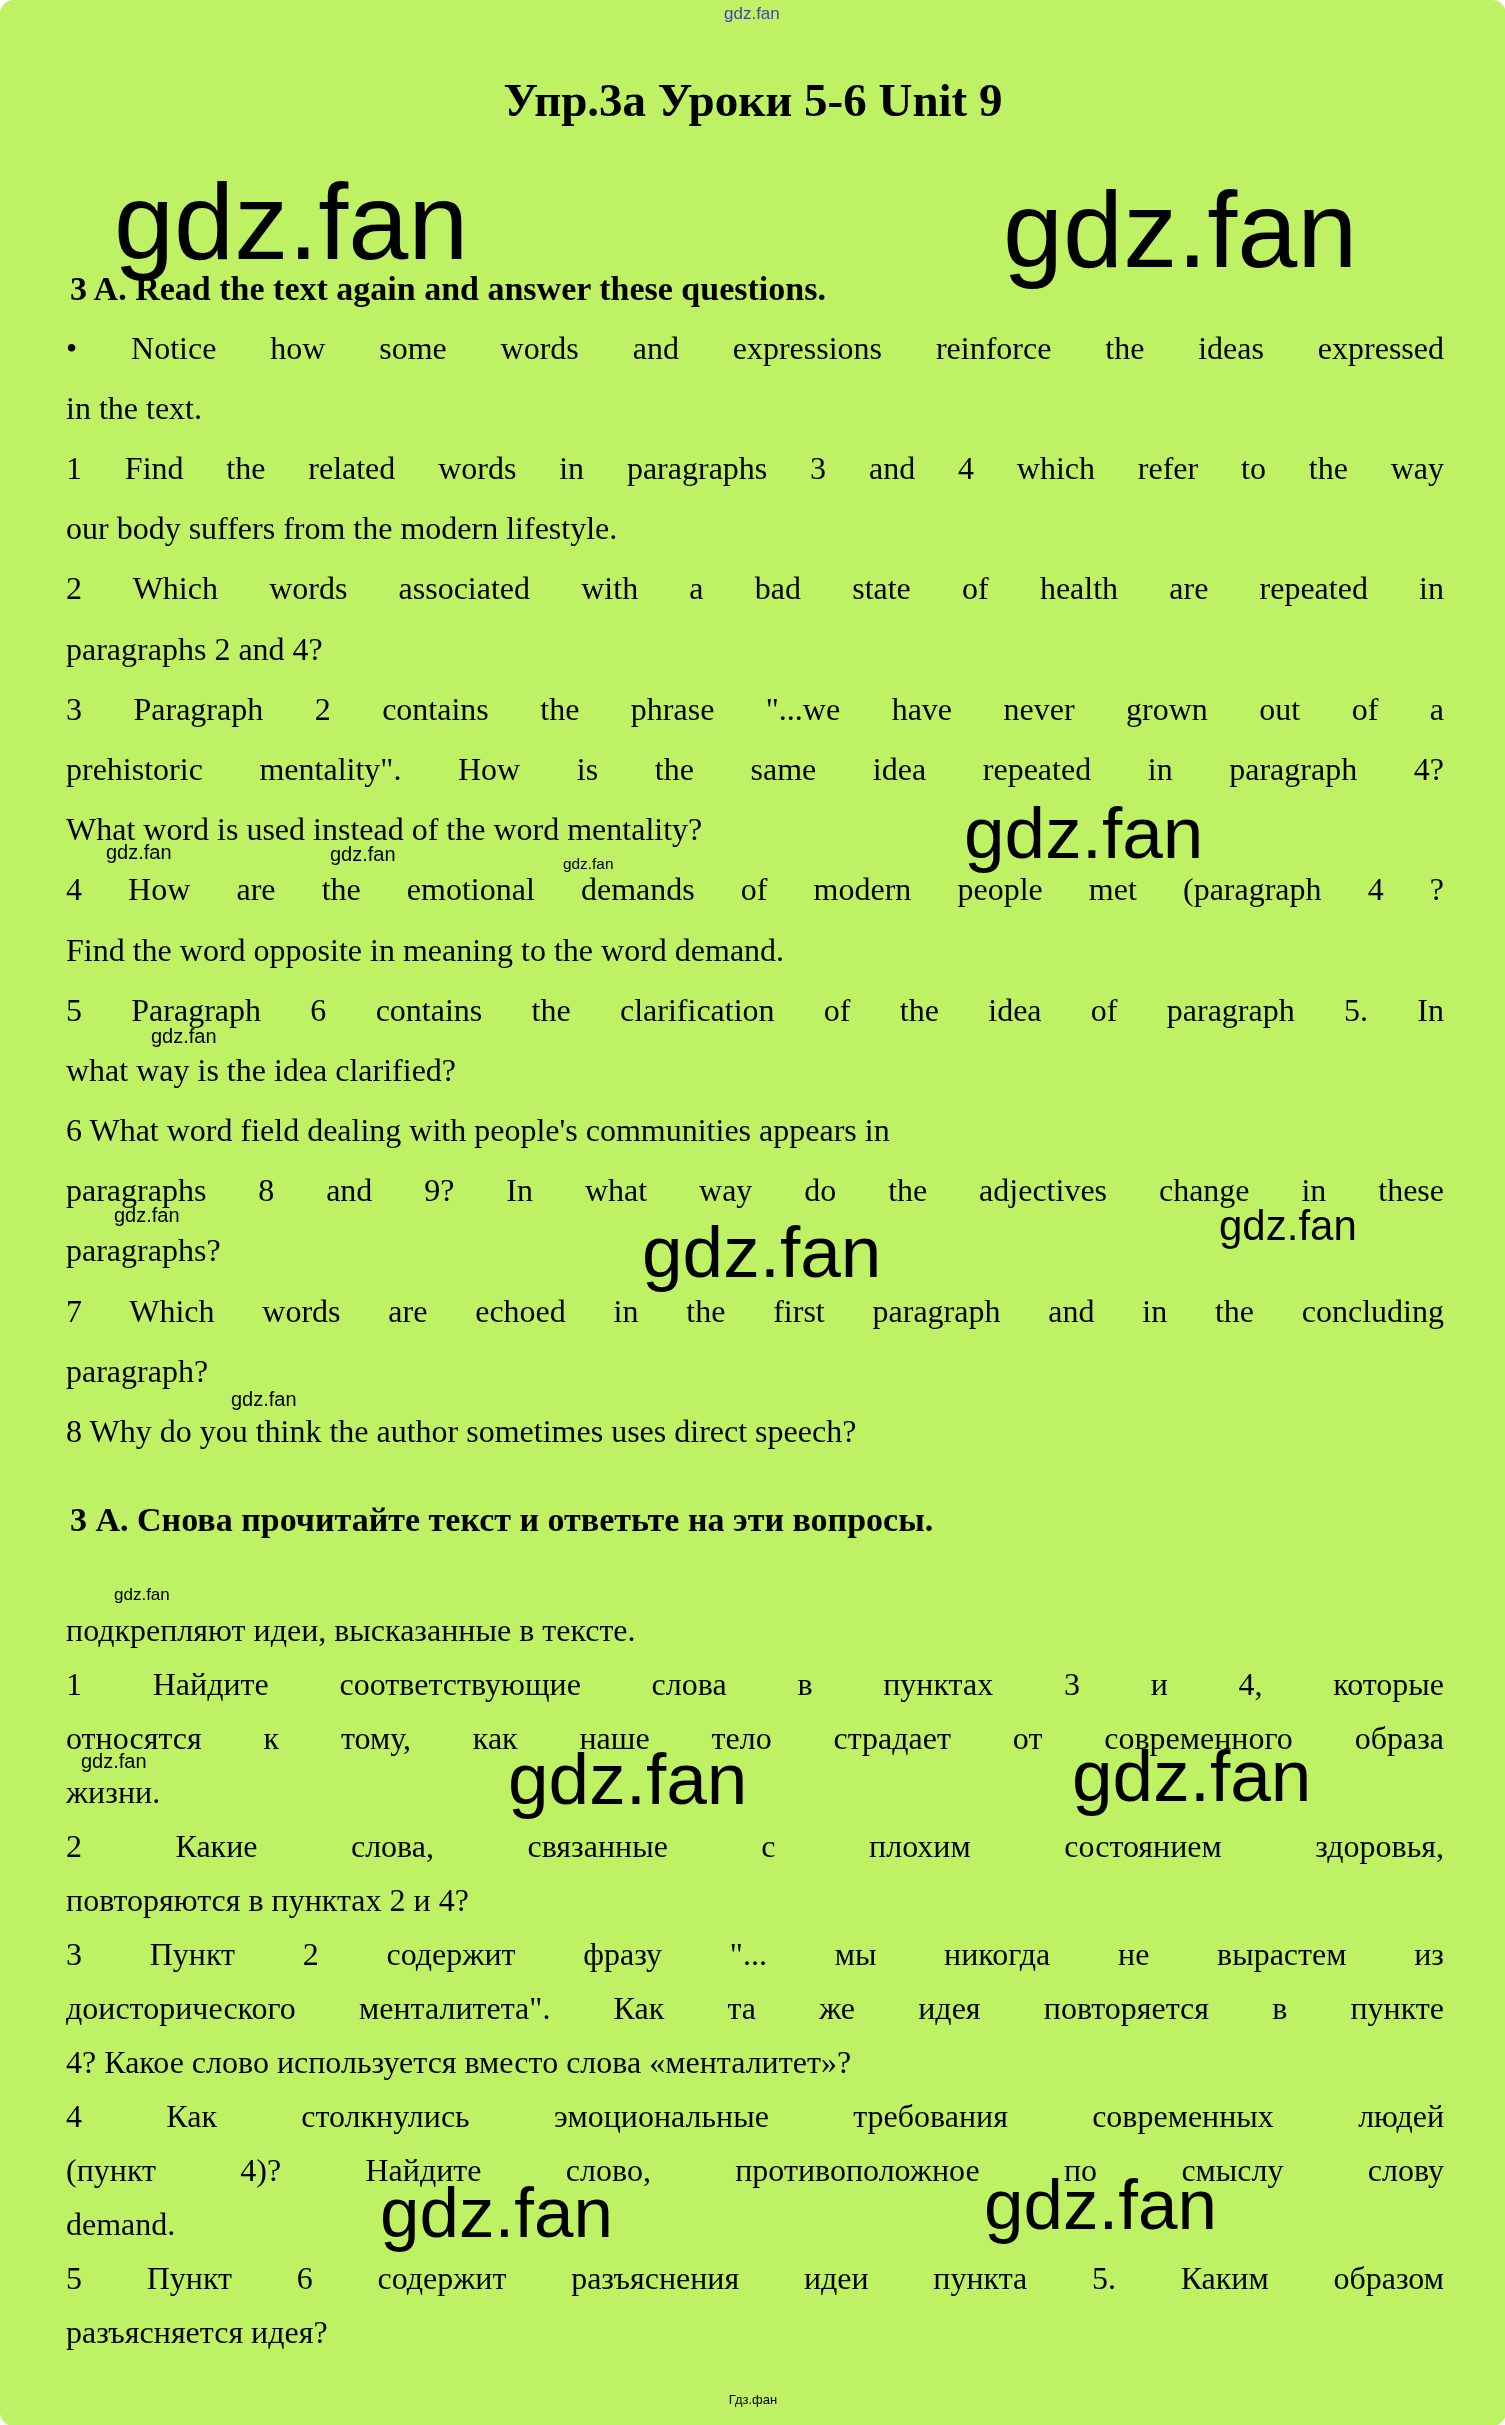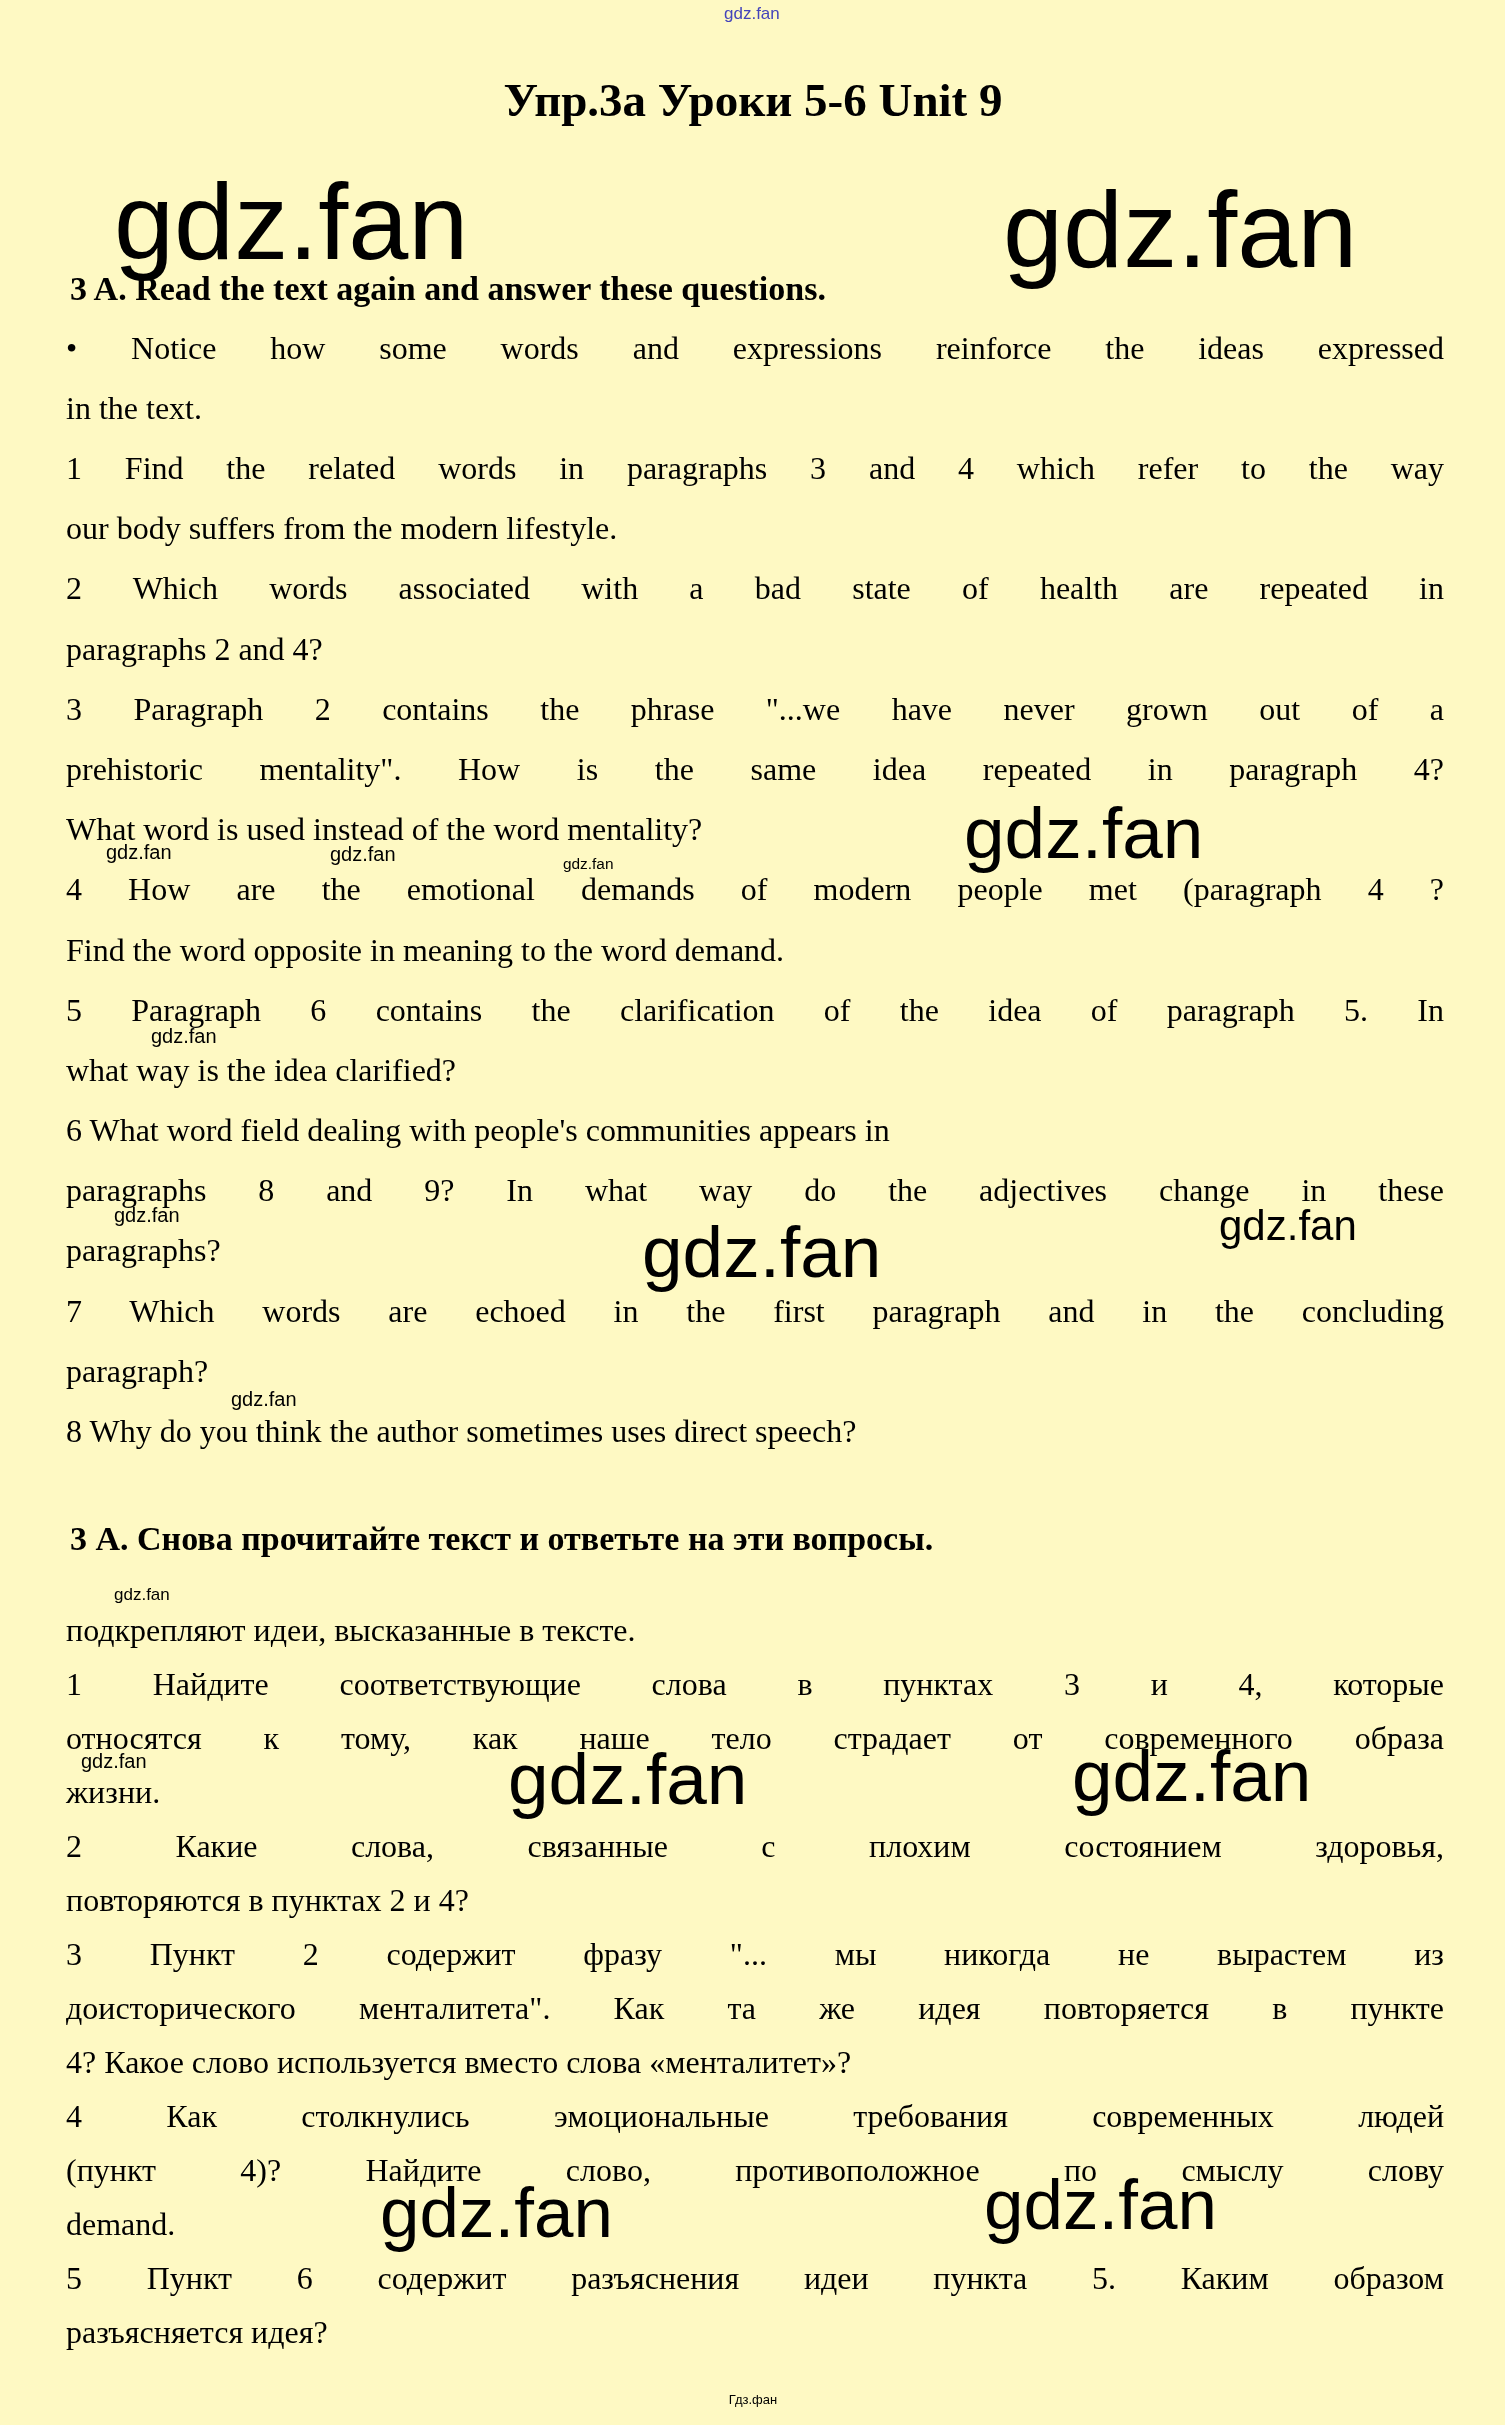--- a/index.html
+++ b/index.html
@@ -1,17 +1,17 @@
 <!DOCTYPE html>
 <html style="font-size:12.3px"><head>
 <meta charset="utf-8">
 <style>
   html,body{margin:0;padding:0;background:#ffffff;}
-  .page{position:relative;width:1506px;height:2426px;background:#fef9c3;overflow:hidden;
-        font-family:"Liberation Serif",serif;color:#000;}
+  .page{position:relative;width:1506px;height:2426px;background:#bef264;overflow:hidden;
+        font-family:"Liberation Serif",serif;color:#000;border-radius:14px;}
   .title{position:absolute;left:0;right:0;text-align:center;font-weight:bold;font-size:47px;
          line-height:1;white-space:nowrap;}
   .hdg{position:absolute;left:70px;right:62px;font-weight:bold;font-size:34px;line-height:1;
        white-space:nowrap;}
   .line{position:absolute;left:66px;right:62px;font-size:32px;line-height:1;white-space:nowrap;}
   .jst{white-space:normal;text-align:justify;text-align-last:justify;}
   .wm{position:absolute;font-family:"Liberation Sans",sans-serif;color:#000;line-height:1;
       white-space:nowrap;}
   .wm-xl{font-size:108px;}
   .wm-lg{font-size:73px;}
@@ -64,21 +64,21 @@
   <div class="line" style="top:934px;">Find the word opposite in meaning to the word demand.</div>
   <div class="line jst" style="top:994px;">5 Paragraph 6 contains the clarification of the idea of paragraph 5. In</div>
   <div class="line" style="top:1054px;">what way is the idea clarified?</div>
   <div class="line" style="top:1114px;">6 What word field dealing with people's communities appears in</div>
   <div class="line jst" style="top:1174px;">paragraphs 8 and 9? In what way do the adjectives change in these</div>
   <div class="line" style="top:1234px;">paragraphs?</div>
   <div class="line jst" style="top:1295px;">7 Which words are echoed in the first paragraph and in the concluding</div>
   <div class="line" style="top:1355px;">paragraph?</div>
   <div class="line" style="top:1415px;">8 Why do you think the author sometimes uses direct speech?</div>
 
-  <div class="hdg" style="top:1503px;margin-top:19px;">3 А. Снова прочитайте текст и ответьте на эти вопросы.</div>
+  <div class="hdg" style="top:1503px;">3 А. Снова прочитайте текст и ответьте на эти вопросы.</div>
   <div class="line" style="top:1614px;">подкрепляют идеи, высказанные в тексте.</div>
   <div class="line jst" style="top:1668px;">1 Найдите соответствующие слова в пунктах 3 и 4, которые</div>
   <div class="line jst" style="top:1722px;">относятся к тому, как наше тело страдает от современного образа</div>
   <div class="line" style="top:1776px;">жизни.</div>
   <div class="line jst" style="top:1830px;">2 Какие слова, связанные с плохим состоянием здоровья,</div>
   <div class="line" style="top:1884px;">повторяются в пунктах 2 и 4?</div>
   <div class="line jst" style="top:1938px;">3 Пункт 2 содержит фразу "... мы никогда не вырастем из</div>
   <div class="line jst" style="top:1992px;">доисторического менталитета". Как та же идея повторяется в пункте</div>
   <div class="line" style="top:2046px;">4? Какое слово используется вместо слова «менталитет»?</div>
   <div class="line jst" style="top:2100px;">4 Как столкнулись эмоциональные требования современных людей</div>

